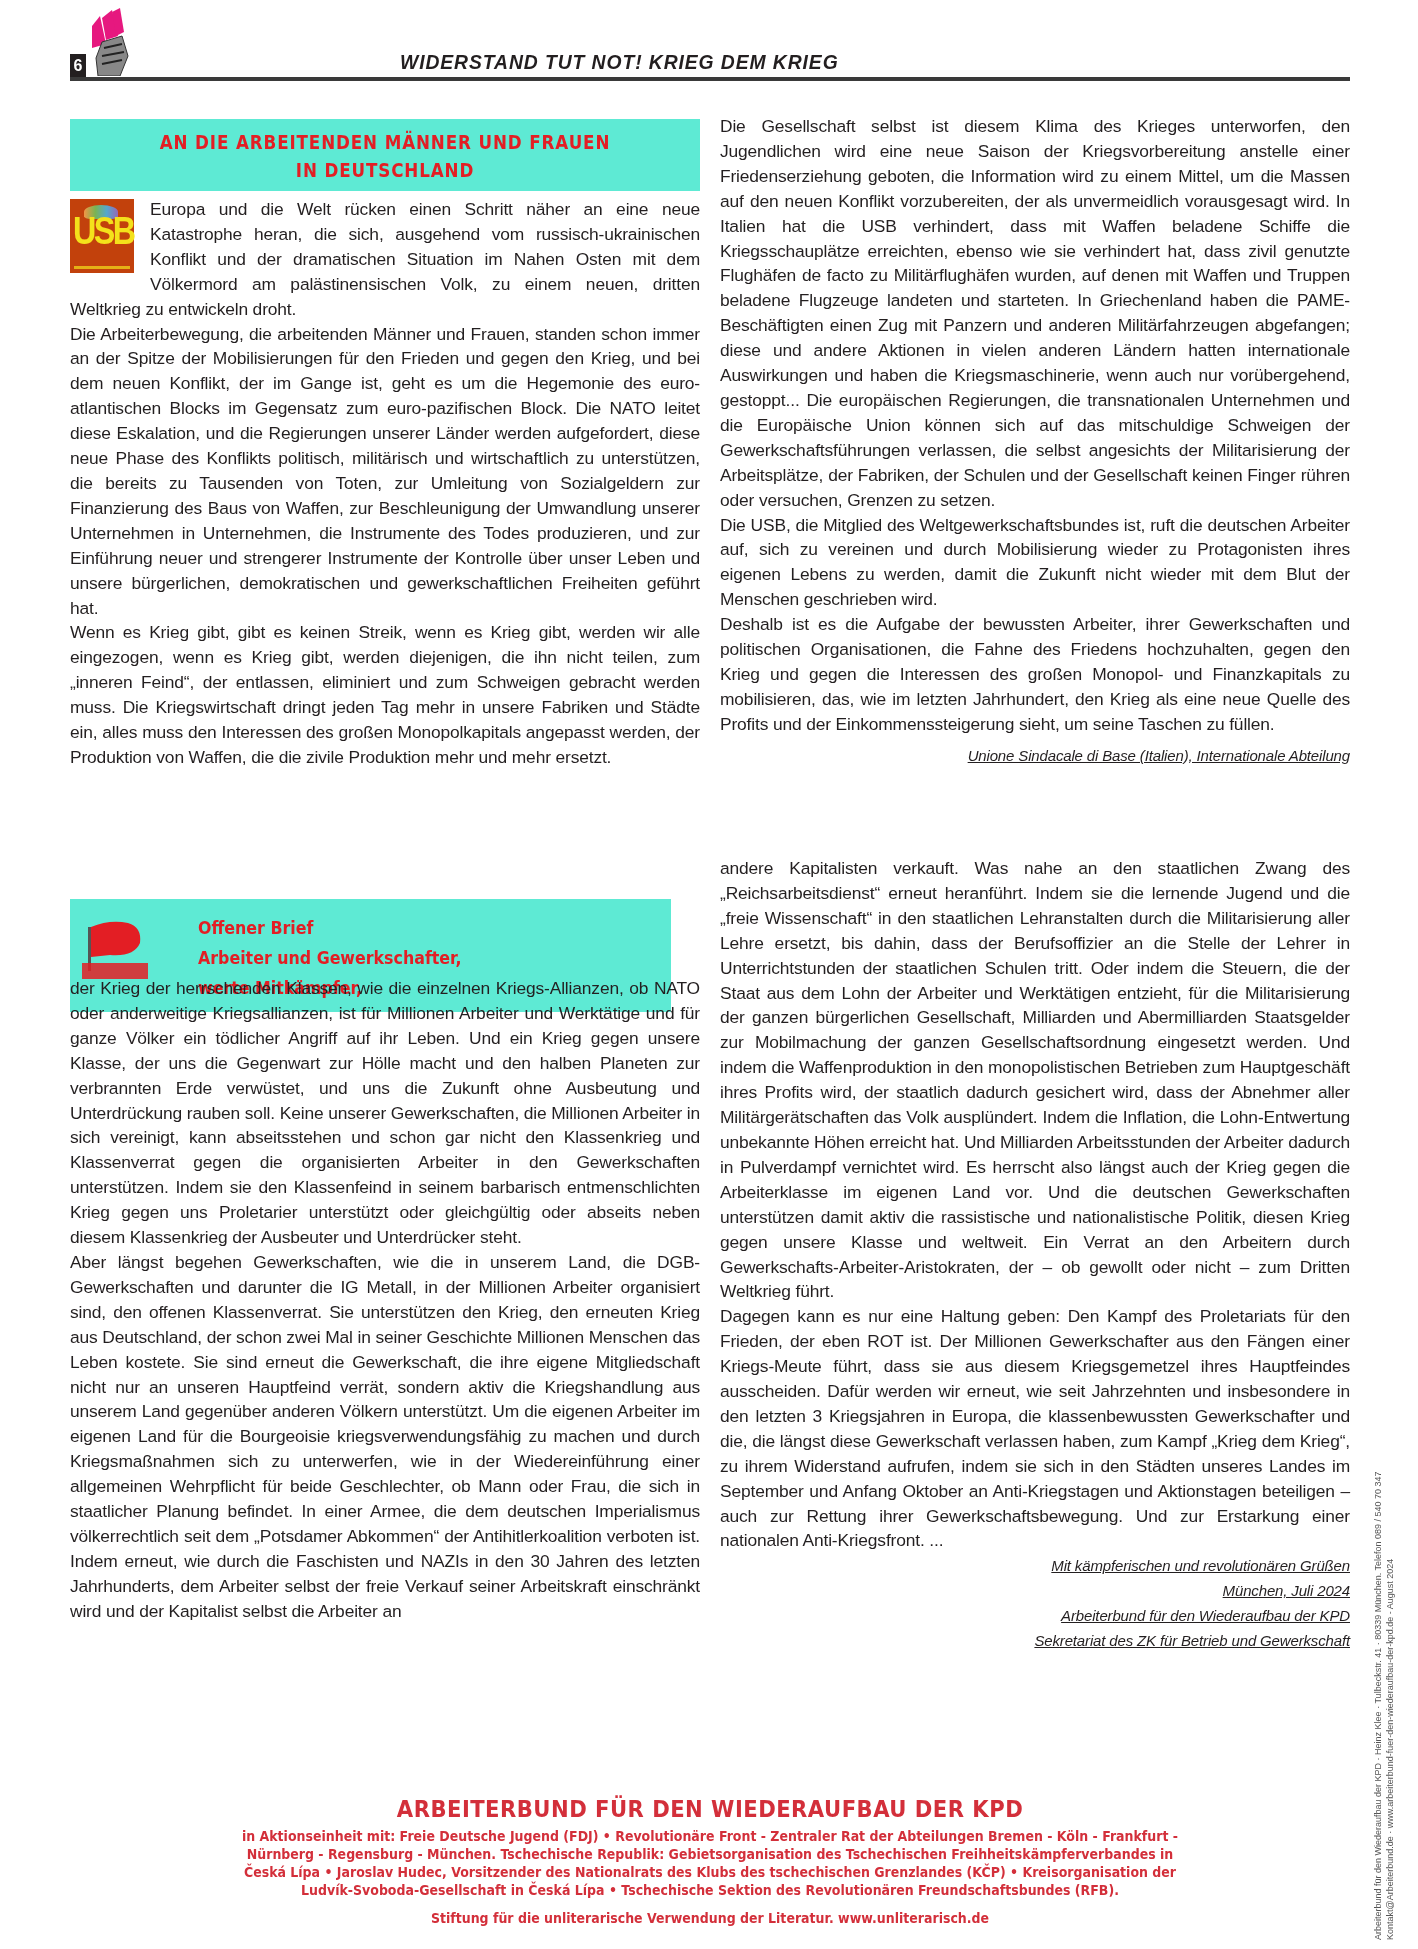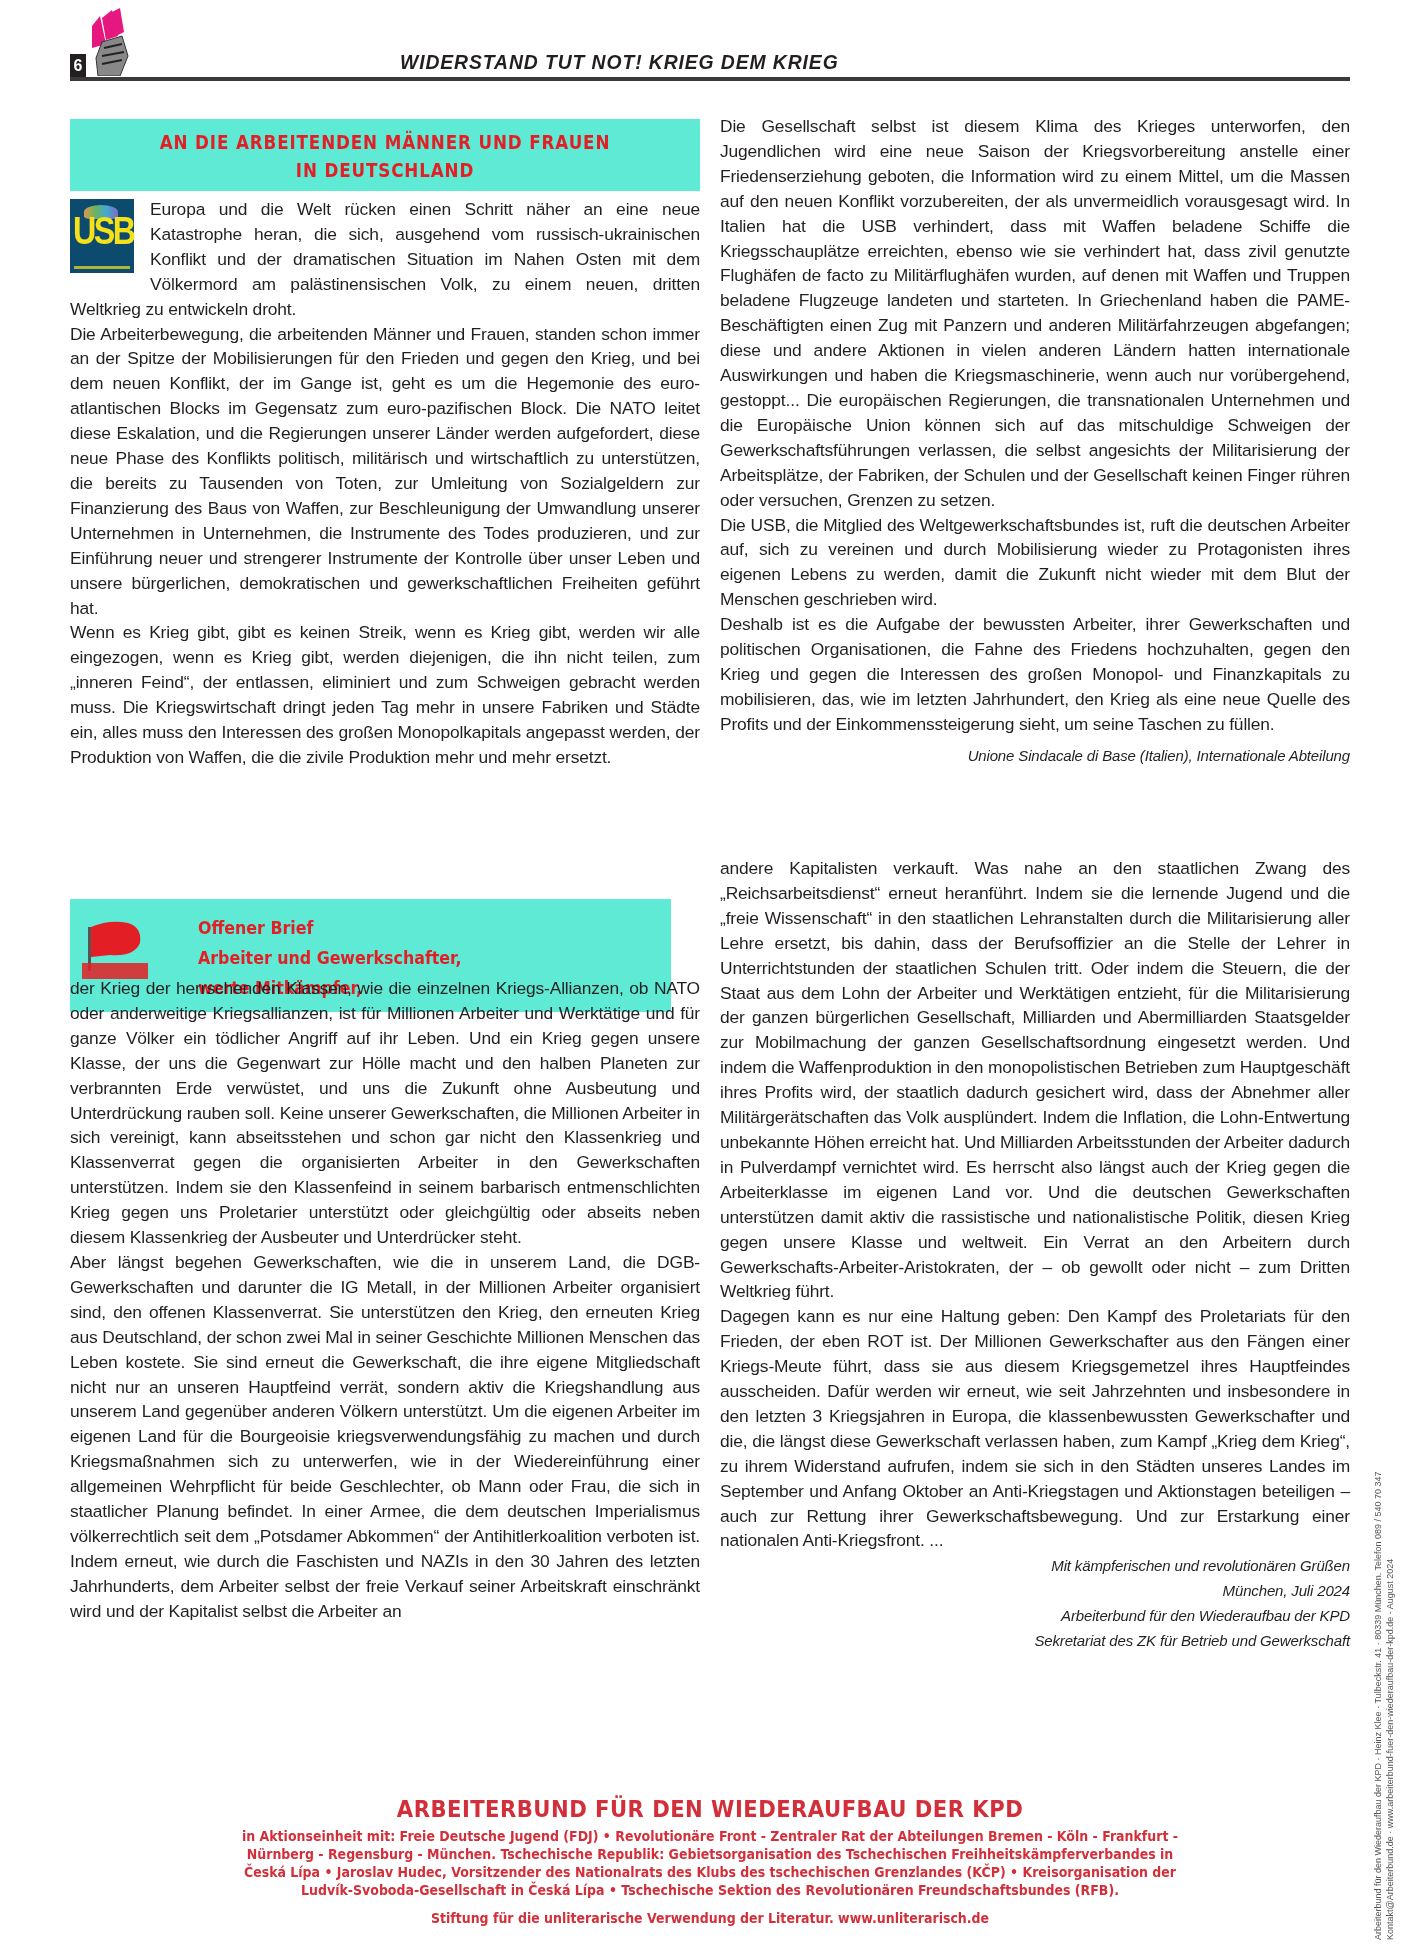--- a/index.html
+++ b/index.html
@@ -10,32 +10,32 @@
   .hdr-logo { position: absolute; left: 62px; top: 6px; width: 100px; height: 70px; }
   .page-num { position: absolute; left: 70px; top: 54px; width: 16px; height: 24px; background: #231f20;
               color: #fff; font-size: 16px; font-weight: bold; text-align: center; line-height: 24px; }
   .hdr-title { position: absolute; left: 400px; top: 50px; font-size: 21px; font-weight: bold;
                font-style: italic; letter-spacing: 1px; color: #231f20; transform: scaleX(0.92); transform-origin: left; }
   .hdr-rule { position: absolute; left: 70px; top: 77px; width: 1280px; height: 4px; background: #3a3a3a; }
 
   
   .col { position: absolute; font-size: 17.4px; line-height: 24.9px; text-align: justify; letter-spacing: -0.15px; }
   .col p { margin: 0; }
-  .sig { text-align: right; font-style: italic; font-size: 15px; line-height: 25px; }
+  .sig { text-align: right; font-style: italic; font-size: 15px; line-height: 25px; text-decoration: underline; }
 
   .gray-box { position: absolute; background: #5eead4; }
   .red-title { color: #e31e24; font-family: "DejaVu Sans", sans-serif; font-weight: bold; }
 
   .box1 { left: 70px; top: 119px; width: 630px; height: 72px; }
   .box1 .red-title { text-align: center; font-size: 19px; line-height: 28px; padding-top: 9px; letter-spacing: 1px; transform: scaleX(0.88); }
 
   .box2 { left: 70px; top: 899px; width: 577px; height: 113px; padding-left: 24px; }
   .box2 .red-title { position: absolute; left: 128px; top: 14px; font-size: 18px; line-height: 30px; transform: scaleX(0.88); transform-origin: left; }
 
-  .usb-logo { float: left; width: 64px; height: 74px; background: #0c4a6e; margin: 2px 16px 0 0; position: relative; }
+  .usb-logo { float: left; width: 64px; height: 74px; background: #c2410c; margin: 2px 16px 0 0; position: relative; }
   .usb-logo .usb-text { position: absolute; left: 3px; top: 20px; color: #f4e11b; font-weight: bold; font-size: 38px;
                         font-family: "Liberation Sans", sans-serif; letter-spacing: -3px; transform: scaleX(0.85); transform-origin: left; }
   .usb-logo .rainbow { position: absolute; left: 14px; top: 6px; width: 34px; height: 14px;
                        background: linear-gradient(90deg,#f6a04d,#72c05b,#4ab3e2,#8f6cc8); border-radius: 50% 50% 20% 20%; opacity: 0.9; }
   .usb-logo .tiny { position: absolute; left: 4px; bottom: 4px; width: 56px; height: 3px; background: #f4e11b; opacity: 0.7; }
 
   .kpd-logo { position: absolute; left: 10px; top: 18px; width: 75px; height: 70px; }
 
   
   .footer { position: absolute; left: 70px; top: 1794px; width: 1280px; text-align: center; color: #d32f3a;

